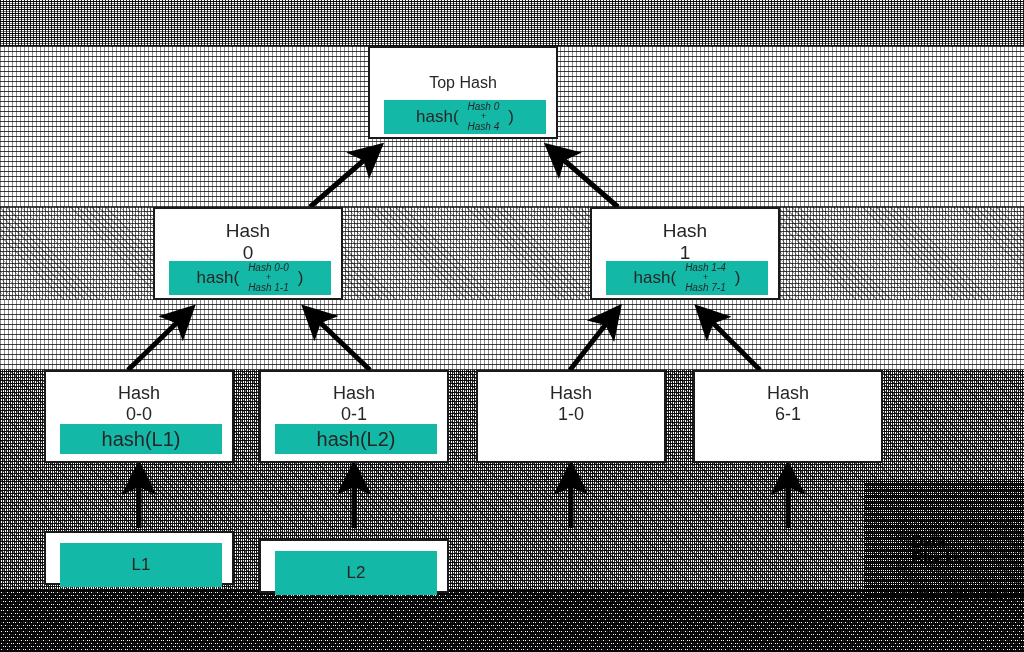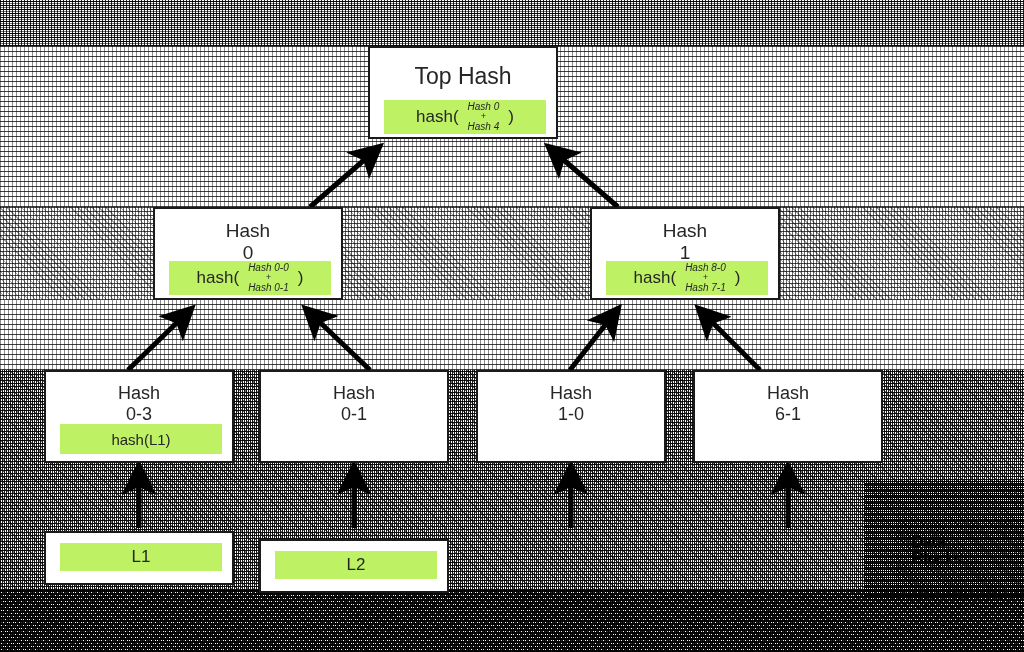--- a/index.html
+++ b/index.html
@@ -50,49 +50,49 @@
   }
 
   
   #arrows{position:absolute;left:0;top:0;width:1024px;height:652px;}
 
   
   .node{position:absolute;background:#ffffff;border:2px solid #1a1a1a;
         box-sizing:border-box;display:flex;flex-direction:column;
         align-items:center;}
   .node .title{color:#262626;text-align:center;line-height:1.18;}
-  .band{background:#bef264;box-sizing:border-box;display:flex;
+  .band{background:#14b8a6;box-sizing:border-box;display:flex;
         align-items:center;justify-content:center;color:#262626;}
 
   
   #top-hash{left:368px;top:46px;width:190px;height:93px;}
-  #top-hash .title{font-size:23px;margin-top:15px;}
+  #top-hash .title{font-size:16px;margin-top:26px;}
   #top-hash .band{position:absolute;left:14px;top:52px;width:162px;height:34px;}
 
   
   .lvl1{width:190px;height:93px;}
   #hash0{left:153px;top:207px;}
   #hash1{left:590px;top:207px;}
   .lvl1 .title{font-size:19px;margin-top:11px;}
   .lvl1 .band{position:absolute;left:14px;top:52px;width:162px;height:34px;}
 
   
   .lvl2{width:190px;height:93px;}
   #hash00{left:44px;top:370px;}
   #hash01{left:259px;top:370px;}
   #hash10{left:476px;top:370px;}
   #hash11{left:693px;top:370px;}
   .lvl2 .title{font-size:18px;margin-top:11px;}
   .lvl2 .band{position:absolute;left:14px;top:52px;width:162px;height:30px;
-              font-size:15px;}
+              font-size:20px;}
 
   
   .block{position:absolute;background:#ffffff;border:2px solid #1a1a1a;
          box-sizing:border-box;width:190px;height:54px;}
-  .block .band{position:absolute;left:14px;top:10px;width:162px;height:28px;
+  .block .band{position:absolute;left:14px;top:10px;width:162px;height:44px;
                font-size:17px;}
   #blk1{left:44px;top:531px;}
   #blk2{left:259px;top:539px;}
   #blk3{left:476px;top:531px;}
   #blk4{left:693px;top:531px;}
 
   
   .hsh{display:flex;align-items:center;justify-content:center;gap:2px;}
   .hsh .paren{font-size:17px;}
   .hsh .stack{display:flex;flex-direction:column;align-items:center;
@@ -165,55 +165,56 @@
   <div class="node lvl1" id="hash0">
     <div class="title">
       <span>Hash</span><br>
       <span>0</span>
     </div>
     <div class="band hsh">
       <span class="paren">hash(</span>
       <span class="stack">
         <span>Hash 0-0</span>
         <span class="plus">+</span>
-        <span>Hash 0-1</span>
+        <span>Hash 1-1</span>
       </span>
       <span class="paren">)</span>
     </div>
   </div>
 
   <div class="node lvl1" id="hash1">
     <div class="title">
       <span>Hash</span><br>
       <span>1</span>
     </div>
     <div class="band hsh">
       <span class="paren">hash(</span>
       <span class="stack">
-        <span>Hash 8-0</span>
+        <span>Hash 1-4</span>
         <span class="plus">+</span>
         <span>Hash 7-1</span>
       </span>
       <span class="paren">)</span>
     </div>
   </div>
 
   <div class="node lvl2" id="hash00">
     <div class="title">
       <span>Hash</span><br>
-      <span>0-3</span>
+      <span>0-0</span>
     </div>
     <div class="band">hash(L1)</div>
   </div>
 
   <div class="node lvl2" id="hash01">
     <div class="title">
       <span>Hash</span><br>
       <span>0-1</span>
     </div>
+    <div class="band">hash(L2)</div>
   </div>
 
   <div class="node lvl2" id="hash10">
     <div class="title">
       <span>Hash</span><br>
       <span>1-0</span>
     </div>
   </div>
 
   <div class="node lvl2" id="hash11">

